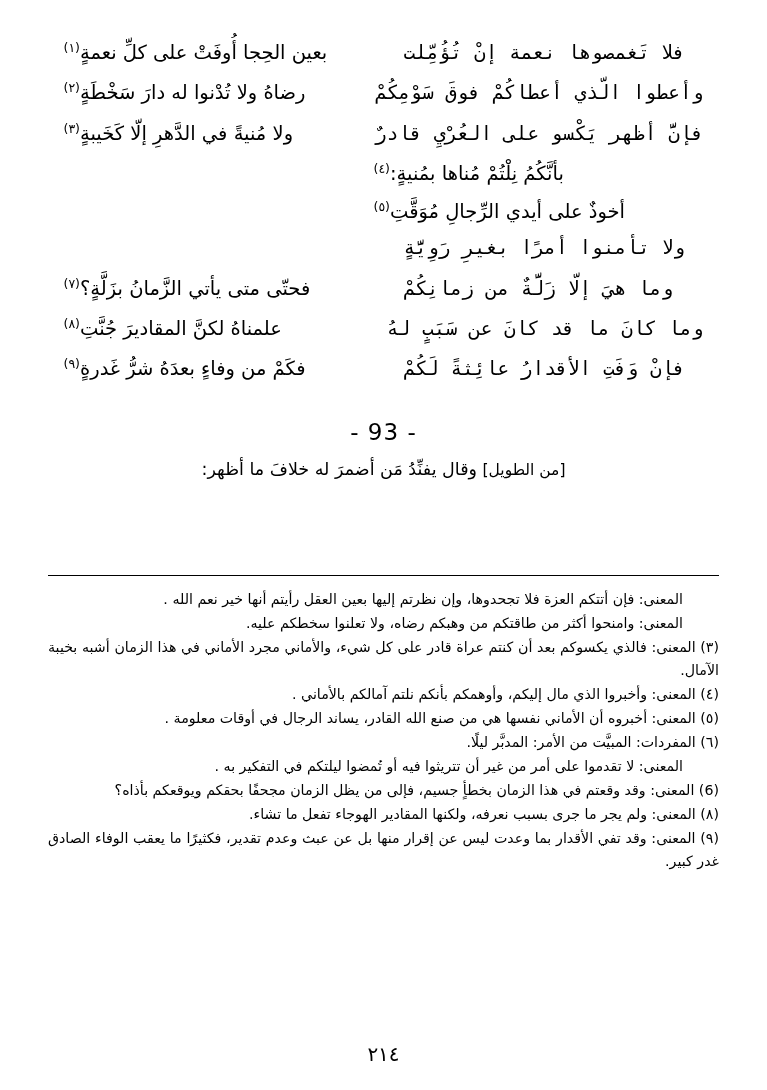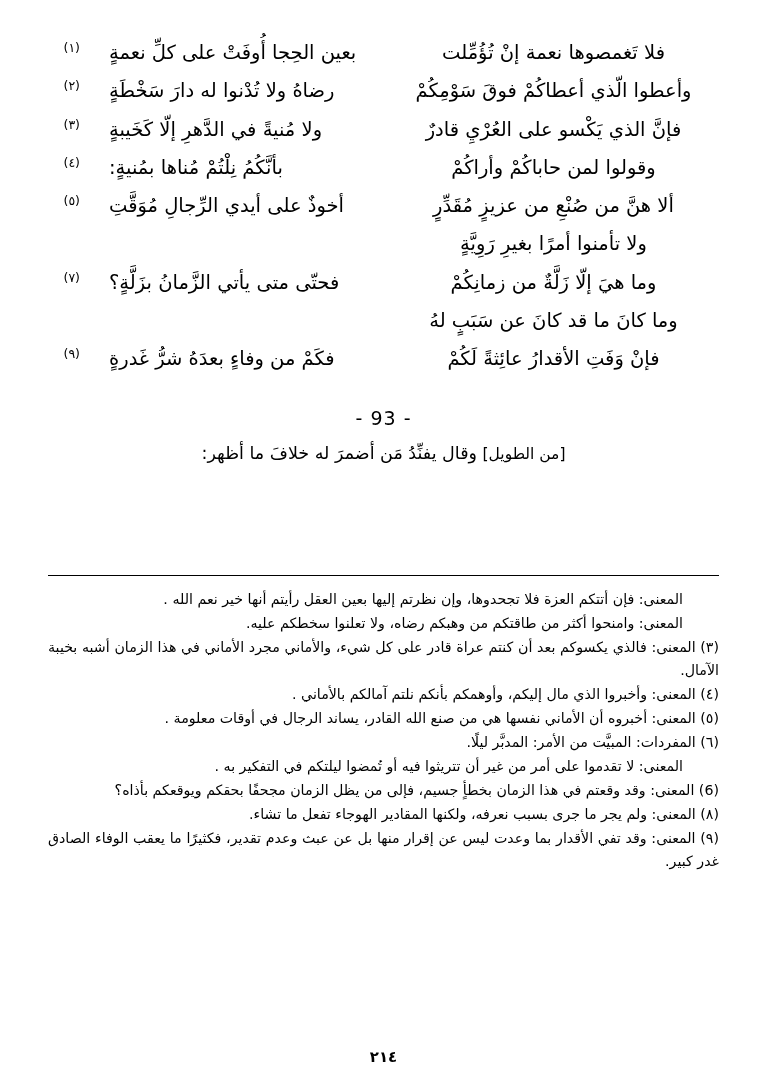--- a/index.html
+++ b/index.html
@@ -37,40 +37,40 @@
     margin-bottom: 9px;
     font-size: 19.5px;
     line-height: 1.5;
     white-space: nowrap;
   }
   .hemistich {
     flex: 0 0 auto;
   }
   .hemistich.first {
     width: 300px;
-    text-align: center;
+    text-align: left;
+    font-family: Liberation Mono, monospace;
   }
   .hemistich.second {
     width: 330px;
     text-align: left;
     direction: rtl;
   }
   .hemistich.second .inner {
     display: inline-block;
-    margin-left: 29px;
   }
   .vnum {
     font-size: 12.5px;
     vertical-align: super;
   }
 
   
   .sec-num {
     text-align: center;
-    font-size: 19px;
+    font-size: 23px;
     margin-top: 34px;
     margin-bottom: 14px;
     letter-spacing: 1px;
   }
   .sec-line {
     text-align: center;
     font-size: 17.5px;
     margin-bottom: 4px;
     direction: rtl;
   }
@@ -102,60 +102,58 @@
     padding-right: 36px;
   }
 
   
   .folio {
     position: absolute;
     bottom: 24px;
     left: 0;
     right: 0;
     text-align: center;
-    font-size: 15px;
+    font-size: 20px;
     letter-spacing: 1px;
-    font-weight: bold;
   }
 </style>
 </head>
 <body>
 
 <div class="page">
 
   <div class="poem">
     <div class="verse">
       <span class="hemistich first">فلا تَغمصوها نعمة إنْ تُؤُمِّلت</span>
       <span class="hemistich second"><span class="inner">بعين الحِجا أُوفَتْ على كلِّ نعمةٍ</span><span class="vnum">(١)</span></span>
     </div>
     <div class="verse">
       <span class="hemistich first">وأعطوا الّذي أعطاكُمْ فوقَ سَوْمِكُمْ</span>
       <span class="hemistich second"><span class="inner">رضاهُ ولا تُدْنوا له دارَ سَخْطَةٍ</span><span class="vnum">(٢)</span></span>
     </div>
     <div class="verse">
-      <span class="hemistich first">فإنَّ الذي يَكْسو على العُرْيِ قادرٌ</span>
+      <span class="hemistich first">فإنَّ أظهر يَكْسو على العُرْيِ قادرٌ</span>
       <span class="hemistich second"><span class="inner">ولا مُنيةً في الدَّهرِ إلّا كَخَيبةٍ</span><span class="vnum">(٣)</span></span>
     </div>
     <div class="verse">
-      <span class="hemistich first">وقولوا لمن حاباكُمْ وأراكُمْ</span>
       <span class="hemistich second"><span class="inner">بأنَّكُمُ نِلْتُمْ مُناها بمُنيةٍ:</span><span class="vnum">(٤)</span></span>
     </div>
     <div class="verse">
-      <span class="hemistich first">ألا هنَّ من صُنْعِ من عزيزٍ مُقَدِّرٍ</span>
       <span class="hemistich second"><span class="inner">أخوذٌ على أيدي الرِّجالِ مُوَقَّتِ</span><span class="vnum">(٥)</span></span>
     </div>
     <div class="verse">
       <span class="hemistich first">ولا تأمنوا أمرًا بغيرِ رَوِيَّةٍ</span>
     </div>
     <div class="verse">
       <span class="hemistich first">وما هيَ إلّا زَلَّةٌ من زمانِكُمْ</span>
       <span class="hemistich second"><span class="inner">فحتّى متى يأتي الزَّمانُ بزَلَّةٍ؟</span><span class="vnum">(٧)</span></span>
     </div>
     <div class="verse">
       <span class="hemistich first">وما كانَ ما قد كانَ عن سَبَبٍ لهُ</span>
+      <span class="hemistich second"><span class="inner">علمناهُ لكنَّ المقاديرَ جُنَّتِ</span><span class="vnum">(٨)</span></span>
     </div>
     <div class="verse">
       <span class="hemistich first">فإنْ وَفَتِ الأقدارُ عائِثةً لَكُمْ</span>
       <span class="hemistich second"><span class="inner">فكَمْ من وفاءٍ بعدَهُ شرُّ غَدرةٍ</span><span class="vnum">(٩)</span></span>
     </div>
   </div>
 
   <div class="sec-num">- 93 -</div>
   <div class="sec-line">
     <span class="meter">[من الطويل]</span>

